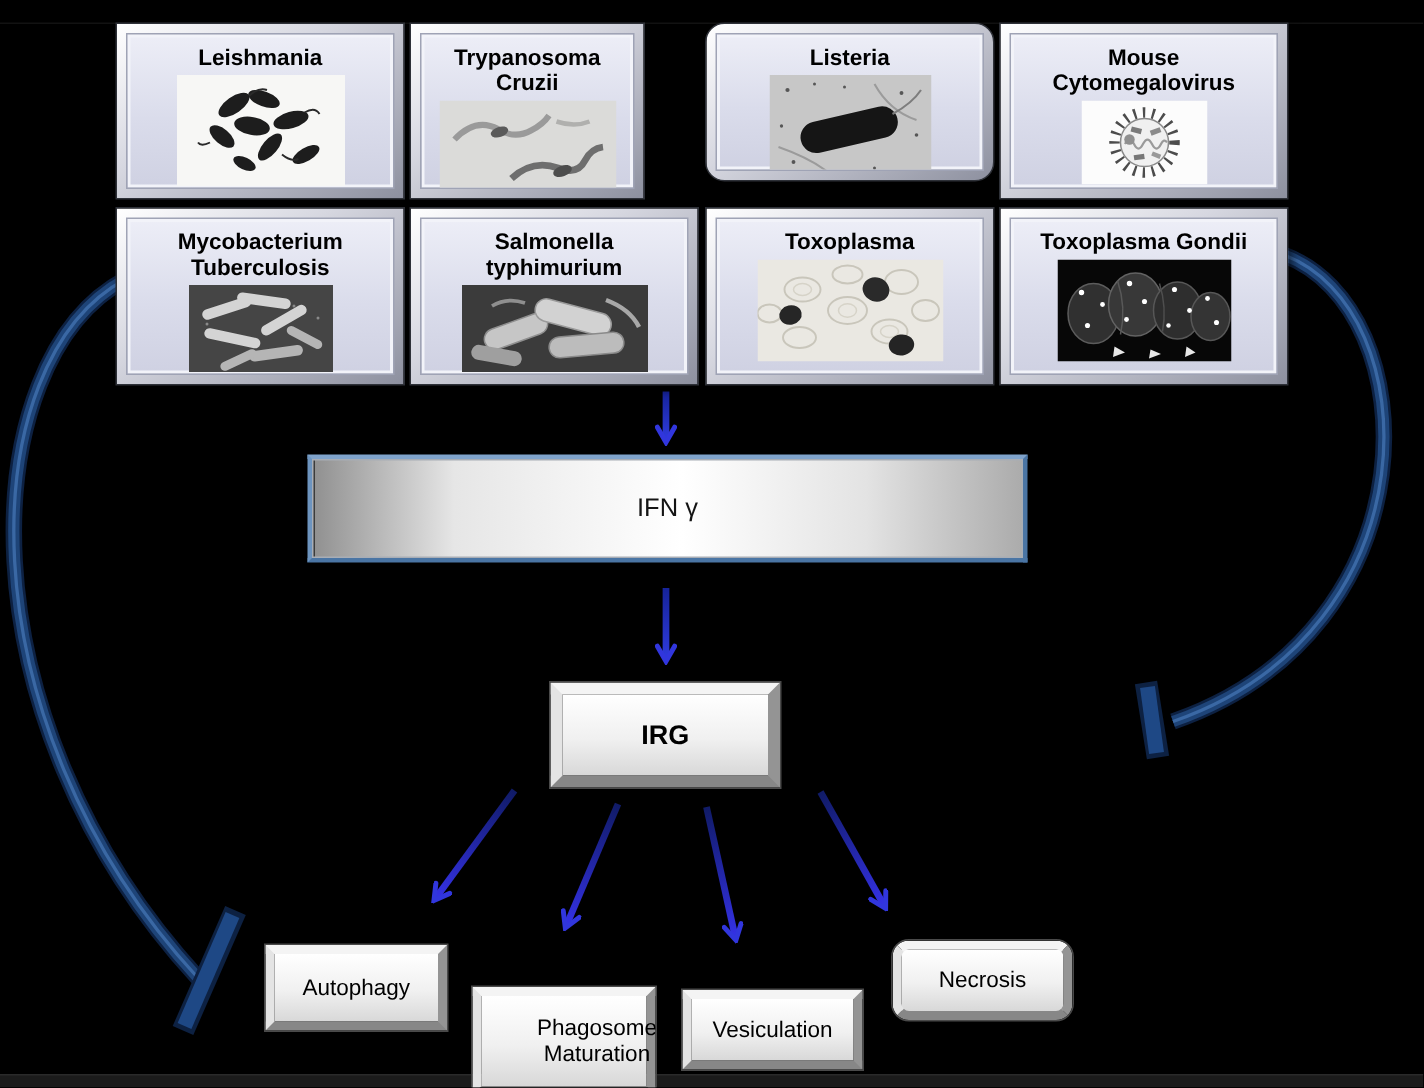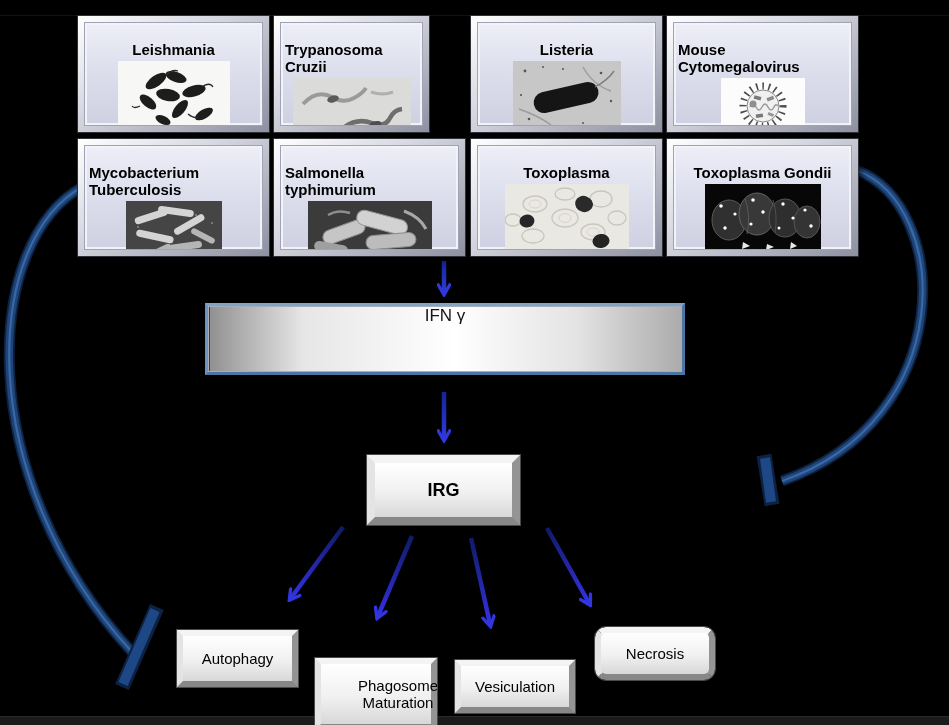--- a/index.html
+++ b/index.html
@@ -20,31 +20,31 @@
   }
   .card-inner{
     width:100%;height:100%;box-sizing:border-box;
     background:linear-gradient(180deg,#edeef7 0%,#dadcEB 55%,#cfd1e2 100%);
     border:1px solid #9fa3b5;
     box-shadow:inset 0 0 0 2px #f2f3f9;
     display:flex;flex-direction:column;align-items:center;overflow:hidden;
   }
   .card-title{
     font-weight:bold;font-size:15px;line-height:1.12;color:#000;
-    margin-top:19px;padding:0 4px;
+    text-align:center;margin-top:8px;padding:0 4px;
   }
   .card-img{margin-top:2px;flex:0 0 auto;}
 
   
   .ifn-box{
     position:absolute;left:205px;top:303px;width:480px;height:72px;box-sizing:border-box;
     border:3px solid #4a75a4;border-top-color:#7fa3cb;border-left-color:#6d94bf;
     background:linear-gradient(90deg,#8f8f8f 0%,#e6e6e6 20%,#ffffff 52%,#e3e3e3 78%,#ababab 100%);
     box-shadow:inset 0 0 0 1px #a8adb5, inset 8px 0 0 -6px rgba(45,45,45,0.85);
-    display:flex;justify-content:center;
+    display:flex;align-items:center;justify-content:center;
   }
   .ifn-box span{font-size:17px;color:#141414;}
 
   
   .bevel{
     position:absolute;box-sizing:border-box;
     border-top:6px solid #f4f4f4;border-left:6px solid #e4e4e4;
     border-right:6px solid #949494;border-bottom:6px solid #878787;
     outline:1px solid #4a4a4a;
     background:linear-gradient(180deg,#ffffff 0%,#f0f0f0 55%,#d8d8d8 100%);
@@ -152,21 +152,21 @@
         <rect width="118" height="70" fill="#dbdbd9"></rect>
         <path d="M10 26 q14 -15 29 -7 q11 7 22 1 q8 -4 12 -10" stroke="#9a9a9a" stroke-width="4" fill="none"></path>
         <path d="M48 52 q14 -13 31 -7 q13 5 18 -5 q4 -8 12 -9" stroke="#6e6e6e" stroke-width="4.5" fill="none"></path>
         <ellipse cx="40" cy="21" rx="6" ry="3.4" fill="#5a5a5a" transform="rotate(-18 40 21)"></ellipse>
         <ellipse cx="82" cy="47" rx="6.5" ry="3.6" fill="#4d4d4d" transform="rotate(-20 82 47)"></ellipse>
         <path d="M78 14 q12 4 22 0" stroke="#b0b0ae" stroke-width="3" fill="none"></path>
       </svg>
     </div>
   </div>
 
-  <div class="card" style="left:470px;top:15px;width:193px;height:118px;">
+  <div class="card" style="left:470px;top:15px;width:193px;height:106px;border-radius:13px;">
     <div class="card-inner">
       <div class="card-title">Listeria</div>
       <svg class="card-img" width="108" height="70">
         <rect width="108" height="70" fill="#c7c7c7"></rect>
         <g fill="#565656">
           <circle cx="12" cy="10" r="1.4"></circle>
             <circle cx="30" cy="6" r="1"></circle>
             <circle cx="88" cy="12" r="1.3"></circle>
           <circle cx="98" cy="40" r="1.2"></circle>
             <circle cx="16" cy="58" r="1.3"></circle>

